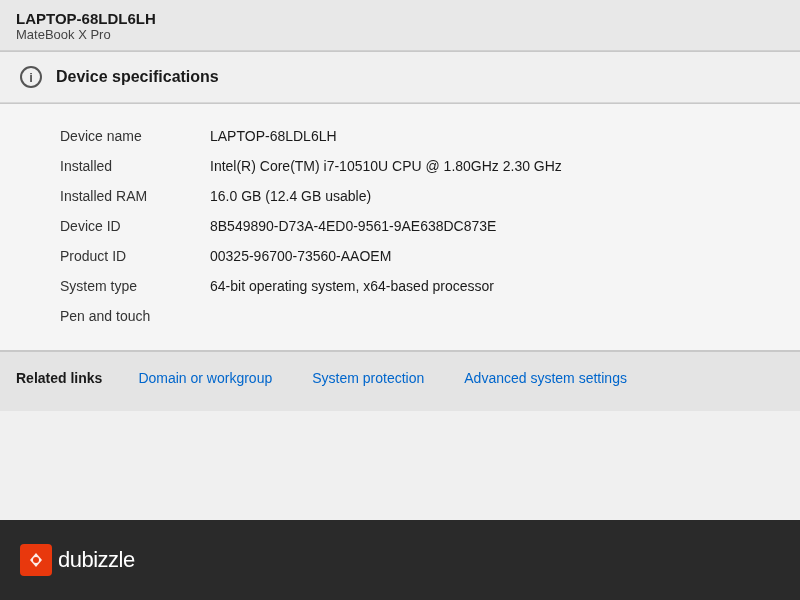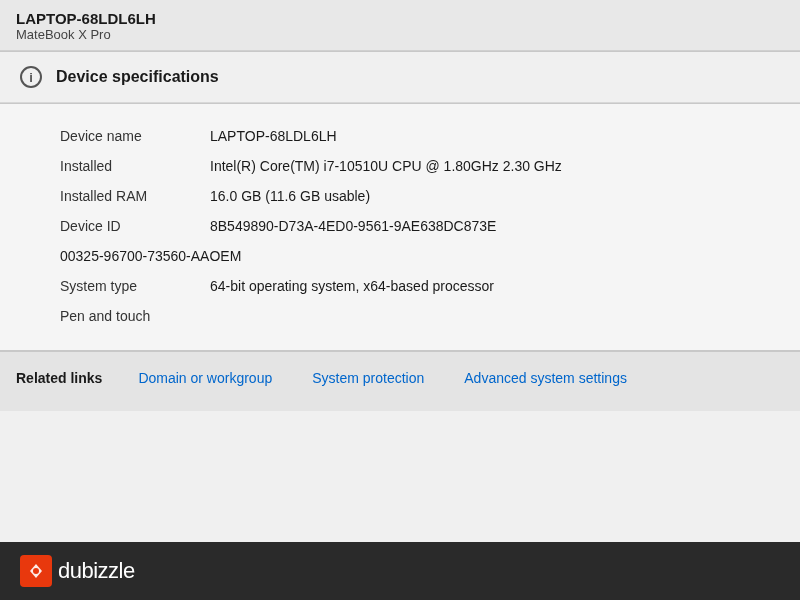--- a/index.html
+++ b/index.html
@@ -123,21 +123,21 @@
       align-items: center;
       white-space: nowrap;
     }
 
     .watermark-area {
       background-color: #2a2a2a;
       position: absolute;
       bottom: 0;
       left: 0;
       right: 0;
-      height: 58px;
+      height: 80px;
       display: flex;
       align-items: center;
       padding: 0 20px;
     }
 
     .dubizzle-logo {
       display: flex;
       align-items: center;
     }
 
@@ -192,27 +192,28 @@
   <div class="spec-row">
         <span class="spec-label">Device name</span>
         <span class="spec-value">LAPTOP-68LDL6LH</span>
       </div>
       <div class="spec-row">
         <span class="spec-label">Installed</span>
         <span class="spec-value">Intel(R) Core(TM) i7-10510U CPU @ 1.80GHz   2.30 GHz</span>
       </div>
       <div class="spec-row">
         <span class="spec-label">Installed RAM</span>
-        <span class="spec-value">16.0 GB (11.6 GB usable)</span>
+        <span class="spec-value">16.0 GB (12.4 GB usable)</span>
       </div>
       <div class="spec-row">
         <span class="spec-label">Device ID</span>
         <span class="spec-value">8B549890-D73A-4ED0-9561-9AE638DC873E</span>
       </div>
       <div class="spec-row">
+        <span class="spec-label">Product ID</span>
         <span class="spec-value">00325-96700-73560-AAOEM</span>
       </div>
       <div class="spec-row">
         <span class="spec-label">System type</span>
         <span class="spec-value">64-bit operating system, x64-based processor</span>
       </div>
       <div class="spec-row">
         <span class="spec-label">Pen and touch</span>
       </div>
     </div>

